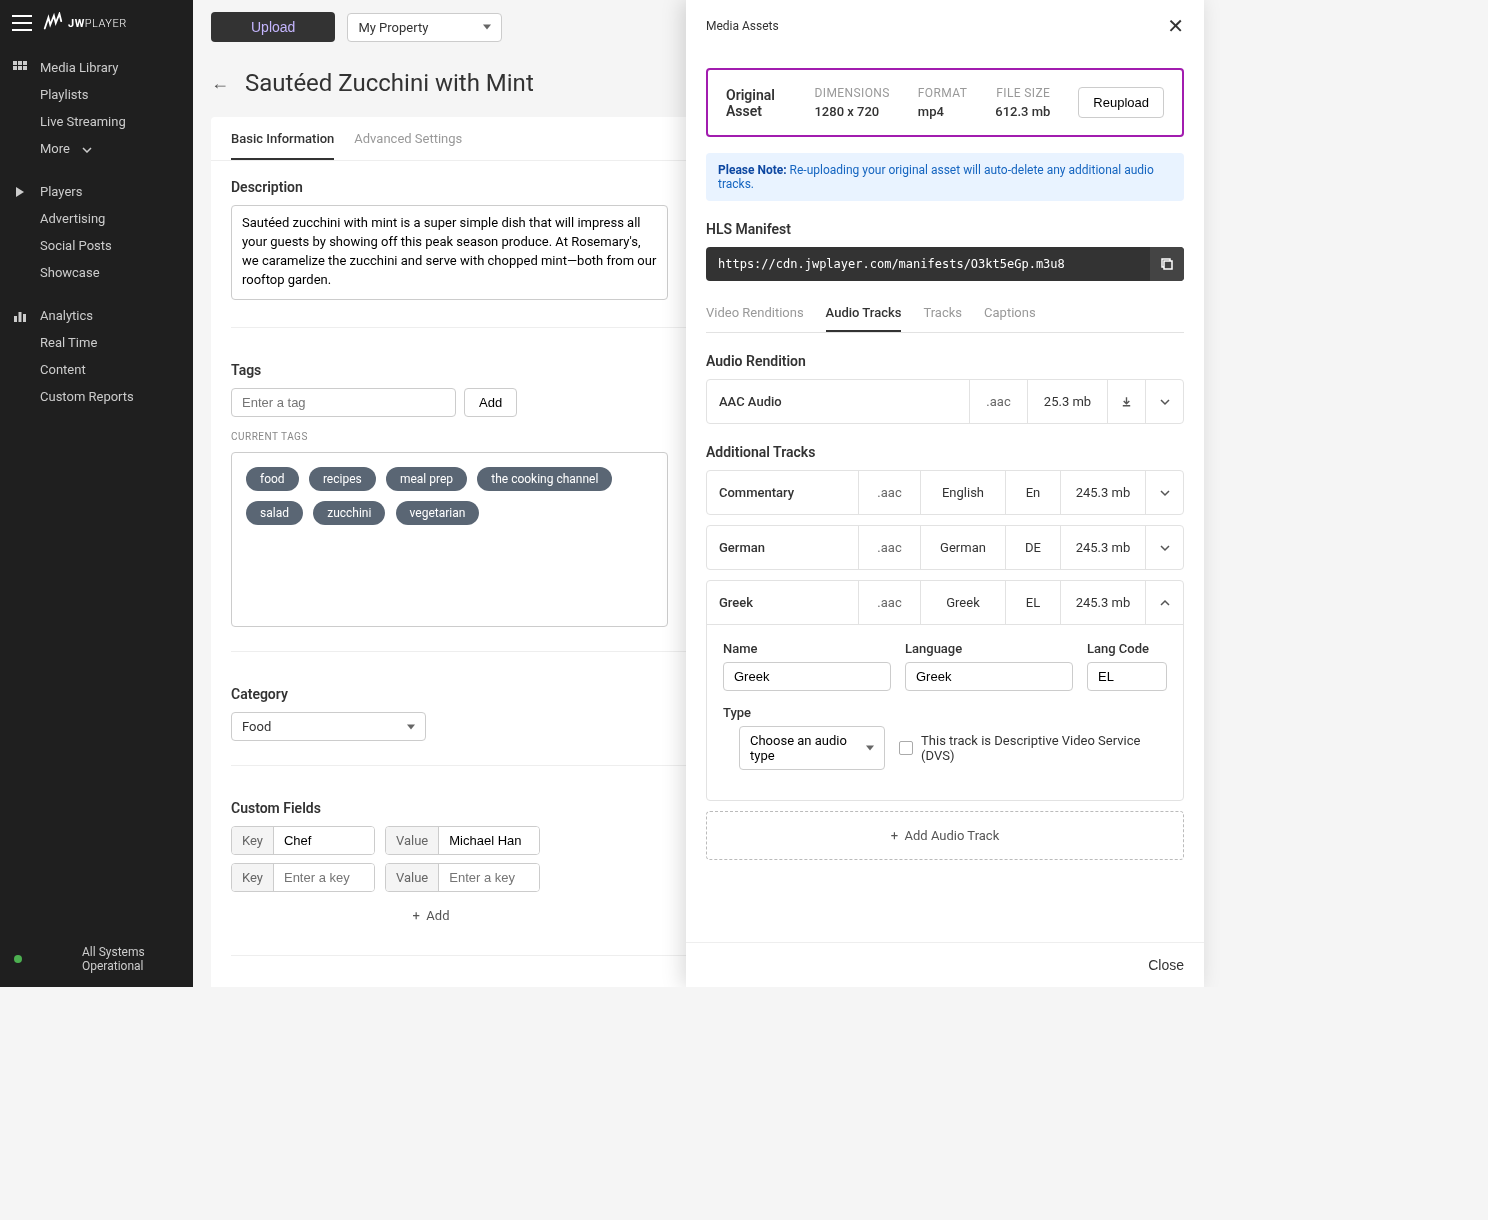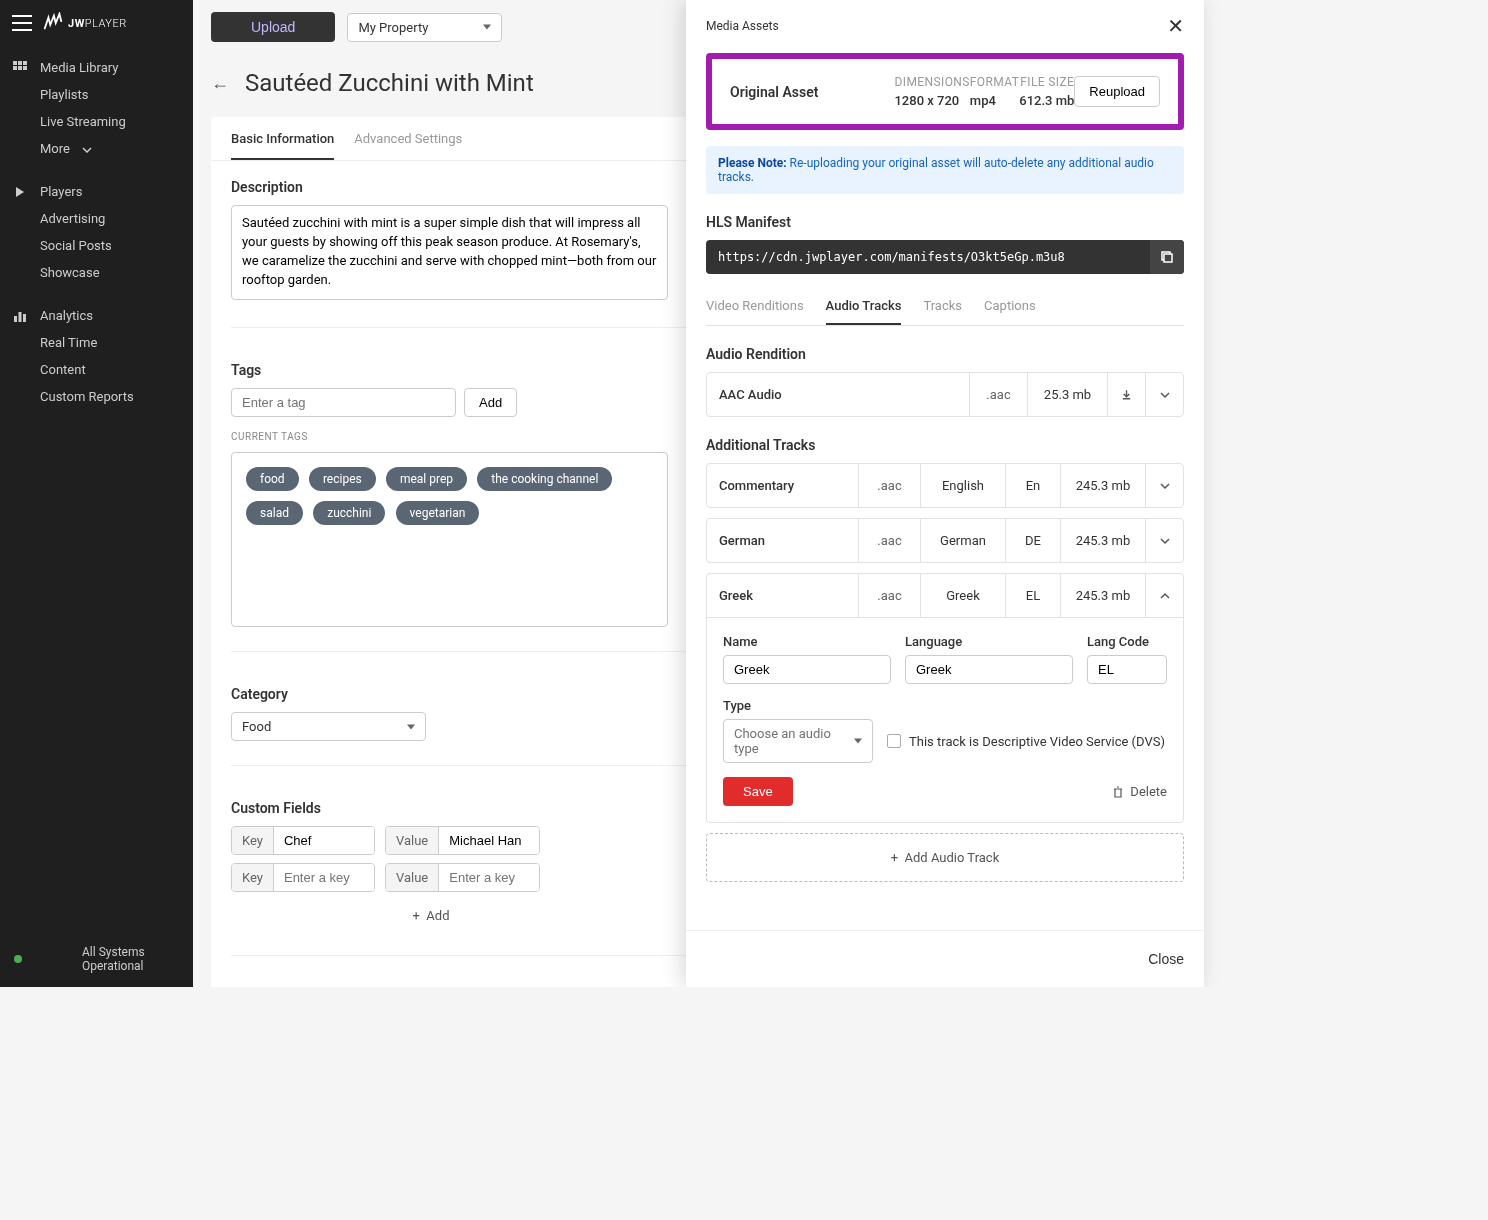--- a/index.html
+++ b/index.html
@@ -61,21 +61,21 @@
 .kv-input.wide { width: 100px; }
 .add-link { text-align: center; padding: 8px; color: #555; cursor: pointer; font-size: 13px; width: 400px; }
 
 
 .panel { position: absolute; right: 0; top: 0; width: 518px; height: 987px; background: #fff; box-shadow: -4px 0 20px rgba(0,0,0,0.15); display: flex; flex-direction: column; }
 .panel-header { display: flex; justify-content: space-between; align-items: center; padding: 14px 20px; }
 .panel-title { font-size: 12px; font-weight: 400; }
 .close-x { font-size: 20px; cursor: pointer; color: #333; }
 .panel-body { flex: 1; padding: 0 20px; overflow-y: auto; }
 
-.asset-box { border: 6px solid #a21caf; border-radius: 4px; padding: 16px 18px; display: flex; align-items: center; margin-top: 1px; }
+.asset-box { border: 2px solid #a21caf; border-radius: 4px; padding: 16px 18px; display: flex; align-items: center; gap: 28px; margin-top: 16px; }
 .asset-title { font-size: 14px; font-weight: 600; flex: 1; }
 .asset-meta { display: flex; flex-direction: column; }
 .asset-meta-label { font-size: 12px; color: #999; letter-spacing: 0.4px; margin-bottom: 4px; text-align: right; }
 .asset-meta-value { font-size: 13px; font-weight: 500; }
 .btn-reupload { border: 1px solid #ccc; padding: 7px 14px; border-radius: 4px; background: #fff; font-size: 13px; cursor: pointer; }
 
 .note-box { background: #e9f3ff; border-radius: 4px; padding: 10px 12px; font-size: 12px; color: #1565c0; margin-top: 16px; }
 .note-box b { color: #0d47a1; }
 
 .hls-label { font-size: 14px; font-weight: 600; margin: 20px 0 10px; }
@@ -101,31 +101,31 @@
 .audio-rendition .track-cell.ext { width: 58px; }
 
 .track-group { border: 1px solid #e2e2e2; border-radius: 4px; margin-bottom: 10px; }
 .track-group .track-row { border: none; border-bottom: 1px solid #e2e2e2; margin: 0; border-radius: 0; }
 .track-edit { padding: 16px; }
 .edit-row { display: flex; gap: 14px; margin-bottom: 14px; }
 .edit-field { flex: 1; display: flex; flex-direction: column; gap: 6px; }
 .edit-field.small { flex: 0 0 80px; }
 .edit-label { font-size: 13px; font-weight: 500; }
 .edit-input { border: 1px solid #ccc; border-radius: 4px; padding: 6px 10px; font-size: 13px; width: 100%; }
-.type-select { width: 150px; border: 1px solid #ccc; border-radius: 4px; padding: 6px 28px 6px 10px; font-size: 13px; position: relative; background: #fff; cursor: pointer; color: #737373; }
+.type-select { width: 150px; border: 1px solid #ccc; border-radius: 4px; padding: 6px 28px 6px 10px; font-size: 13px; position: relative; background: #fff; cursor: pointer; color: #000000; margin-left: 16px; }
 .type-select::after { content: ""; position: absolute; right: 10px; top: 50%; transform: translateY(-50%); border-left: 4px solid transparent; border-right: 4px solid transparent; border-top: 5px solid #666; }
 .checkbox-row { display: flex; align-items: center; gap: 8px; font-size: 13px; }
 .checkbox { width: 14px; height: 14px; border: 1px solid #aaa; border-radius: 2px; background: #fff; cursor: pointer; flex-shrink: 0; }
 .edit-actions { display: flex; justify-content: space-between; align-items: center; margin-top: 4px; }
 .btn-save { background: #e22b2b; color: #fff; border: none; padding: 7px 20px; border-radius: 4px; font-size: 13px; cursor: pointer; }
 .btn-delete { color: #555; cursor: pointer; font-size: 13px; display: flex; align-items: center; gap: 6px; }
 
 .add-track { border: 1px dashed #bbb; border-radius: 4px; padding: 16px; text-align: center; cursor: pointer; font-size: 13px; color: #555; margin-bottom: 20px; }
 
-.panel-footer { padding: 20px 20px; text-align: right; border-top: 1px solid #eee; }
+.panel-footer { padding: 14px 20px; text-align: right; border-top: 1px solid #eee; }
 .btn-close { background: none; border: none; font-size: 14px; cursor: pointer; color: #333; }
 </style>
 </head>
 <body>
 
 <div class="app">
 
   <div class="sidebar">
     <div class="sidebar-top">
       <div class="hamburger">
@@ -419,29 +419,20 @@
             </div>
           </div>
           <div class="edit-label">Type</div>
           <div class="edit-row" style="align-items:center;margin-top:6px;">
             <div class="type-select"><span>Choose an audio type</span></div>
             <div class="checkbox-row">
               <div class="checkbox"></div>
               <span>This track is Descriptive Video Service (DVS)</span>
             </div>
           </div>
-          <div class="edit-actions">
-            <button class="btn-save">Save</button>
-            <div class="btn-delete">
-              <svg width="12" height="12" viewBox="0 0 12 12">
-                  <path d="M3 3 L3 11 L9 11 L9 3 M2 3 L10 3 M5 1 L7 1" stroke="#555" stroke-width="1.2" fill="none"></path>
-                </svg>
-              <span>Delete</span>
-            </div>
-          </div>
         </div>
       </div>
 
       <div class="add-track">+&nbsp;&nbsp;<span>Add Audio Track</span></div>
     </div>
 
     <div class="panel-footer">
       <button class="btn-close">Close</button>
     </div>
   </div>

